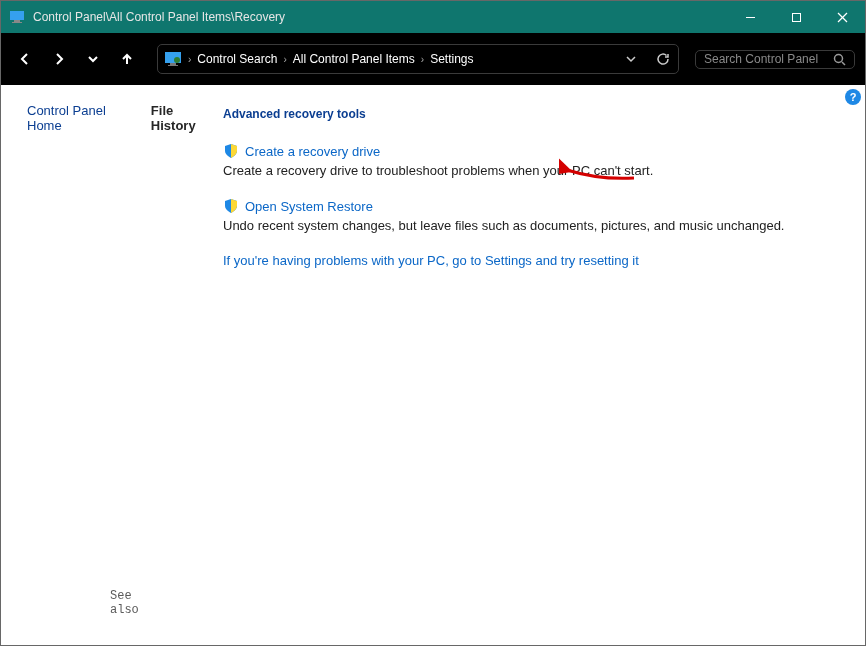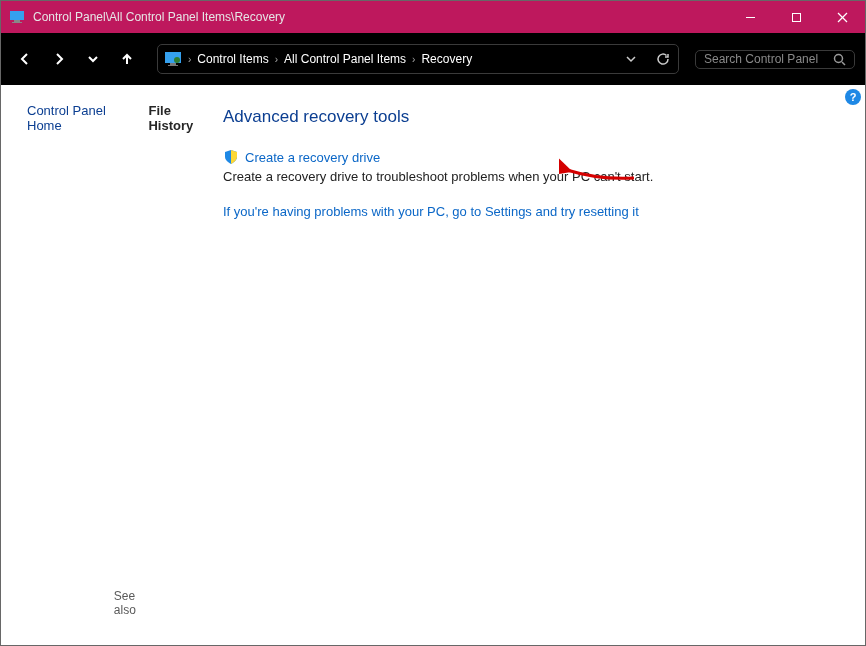--- a/index.html
+++ b/index.html
@@ -10,21 +10,21 @@
     font-size: 13px;
     background: #fff;
     border: 1px solid #676767;
     overflow: hidden;
     position: relative;
   }
 
   
   .titlebar {
     height: 32px;
-    background: #be185d;
+    background: #0f766e;
     color: #fff;
     display: flex;
     align-items: center;
     padding-left: 8px;
   }
   .titlebar .app-icon {
     width: 16px; height: 16px;
     margin-right: 8px;
     display:flex;align-items:center;justify-content:center;
   }
@@ -128,37 +128,38 @@
   .sidebar a {
     color: #0b3e91;
     text-decoration: none;
     font-size: 13px;
   }
   .sidebar .see-also {
     margin-top: auto;
     color: #5a5a5a;
     font-size: 12px;
     margin-bottom: 12px;
+    font-family: Liberation Mono, monospace;
   }
   .sidebar .file-history {
     color: #262626;
     font-size: 13px;
     margin-bottom: 12px;
     font-weight: bold;
   }
 
   .content {
     flex: 1;
     padding: 22px 30px 0 22px;
     position: relative;
   }
   h1 {
     color: #0b3e91;
-    font-weight: 400;
-    font-size: 17px;
+    font-weight: 700;
+    font-size: 12px;
     margin-bottom: 22px;
   }
   .tool {
     margin-bottom: 20px;
   }
   .tool .link {
     color: #0b67c7;
     font-size: 13px;
     text-align: center;
   }
@@ -248,29 +249,29 @@
     <span class="addr-icon">
       <svg width="16" height="14" viewBox="0 0 16 14">
         <rect x="0" y="0" width="16" height="11" fill="#35a0ee"></rect>
         <rect x="5" y="11" width="6" height="2" fill="#777"></rect>
         <rect x="3" y="13" width="10" height="1" fill="#777"></rect>
         <circle cx="12" cy="8" r="3" fill="#2e7d32"></circle>
       </svg>
     </span>
     <span class="crumb">
         <span class="sep">›</span>
-        <span>Control Items</span>
+        <span>Control Search</span>
       </span>
     <span class="crumb">
         <span class="sep">›</span>
         <span>All Control Panel Items</span>
       </span>
     <span class="crumb">
         <span class="sep">›</span>
-        <span>Recovery</span>
+        <span>Settings</span>
       </span>
     <span class="spacer"></span>
     <span class="addr-icon">
       <svg width="12" height="12" viewBox="0 0 12 12" stroke="#ccc" fill="none" stroke-width="1.5">
           <path d="M2 4 L6 8 L10 4"></path>
         </svg>
     </span>
     <span class="addr-icon" style="margin-left:8px;">
       <svg width="14" height="14" viewBox="0 0 14 14" stroke="#ccc" fill="none" stroke-width="1.5">
           <path d="M12 7 A5 5 0 1 1 10.5 3.5 M12 2 L12 5 L9 5"></path>
@@ -306,20 +307,30 @@
               <path d="M8 1 L14 3 V8 C14 12 8 15 8 15 C8 15 2 12 2 8 V3 Z" fill="#1e88e5"></path>
               <path d="M8 1 L14 3 V8 C14 12 8 15 8 15 V1 Z" fill="#fdd835"></path>
             </svg>
         </span>
         <span class="link">Create a recovery drive</span>
       </div>
       <div class="desc">Create a recovery drive to troubleshoot problems when your PC can't start.</div>
     </div>
 
     <div class="tool">
+      <div class="linkrow">
+        <span class="shield">
+          <svg width="16" height="16" viewBox="0 0 16 16">
+              <path d="M8 1 L14 3 V8 C14 12 8 15 8 15 C8 15 2 12 2 8 V3 Z" fill="#1e88e5"></path>
+              <path d="M8 1 L14 3 V8 C14 12 8 15 8 15 V1 Z" fill="#fdd835"></path>
+            </svg>
+        </span>
+        <span class="link">Open System Restore</span>
+      </div>
+      <div class="desc">Undo recent system changes, but leave files such as documents, pictures, and music unchanged.</div>
     </div>
 
     <div class="tool">
     </div>
 
     <a class="reset-link">If you're having problems with your PC, go to Settings and try resetting it</a>
 
     
     <svg class="arrow" width="80" height="28">
       <defs>

